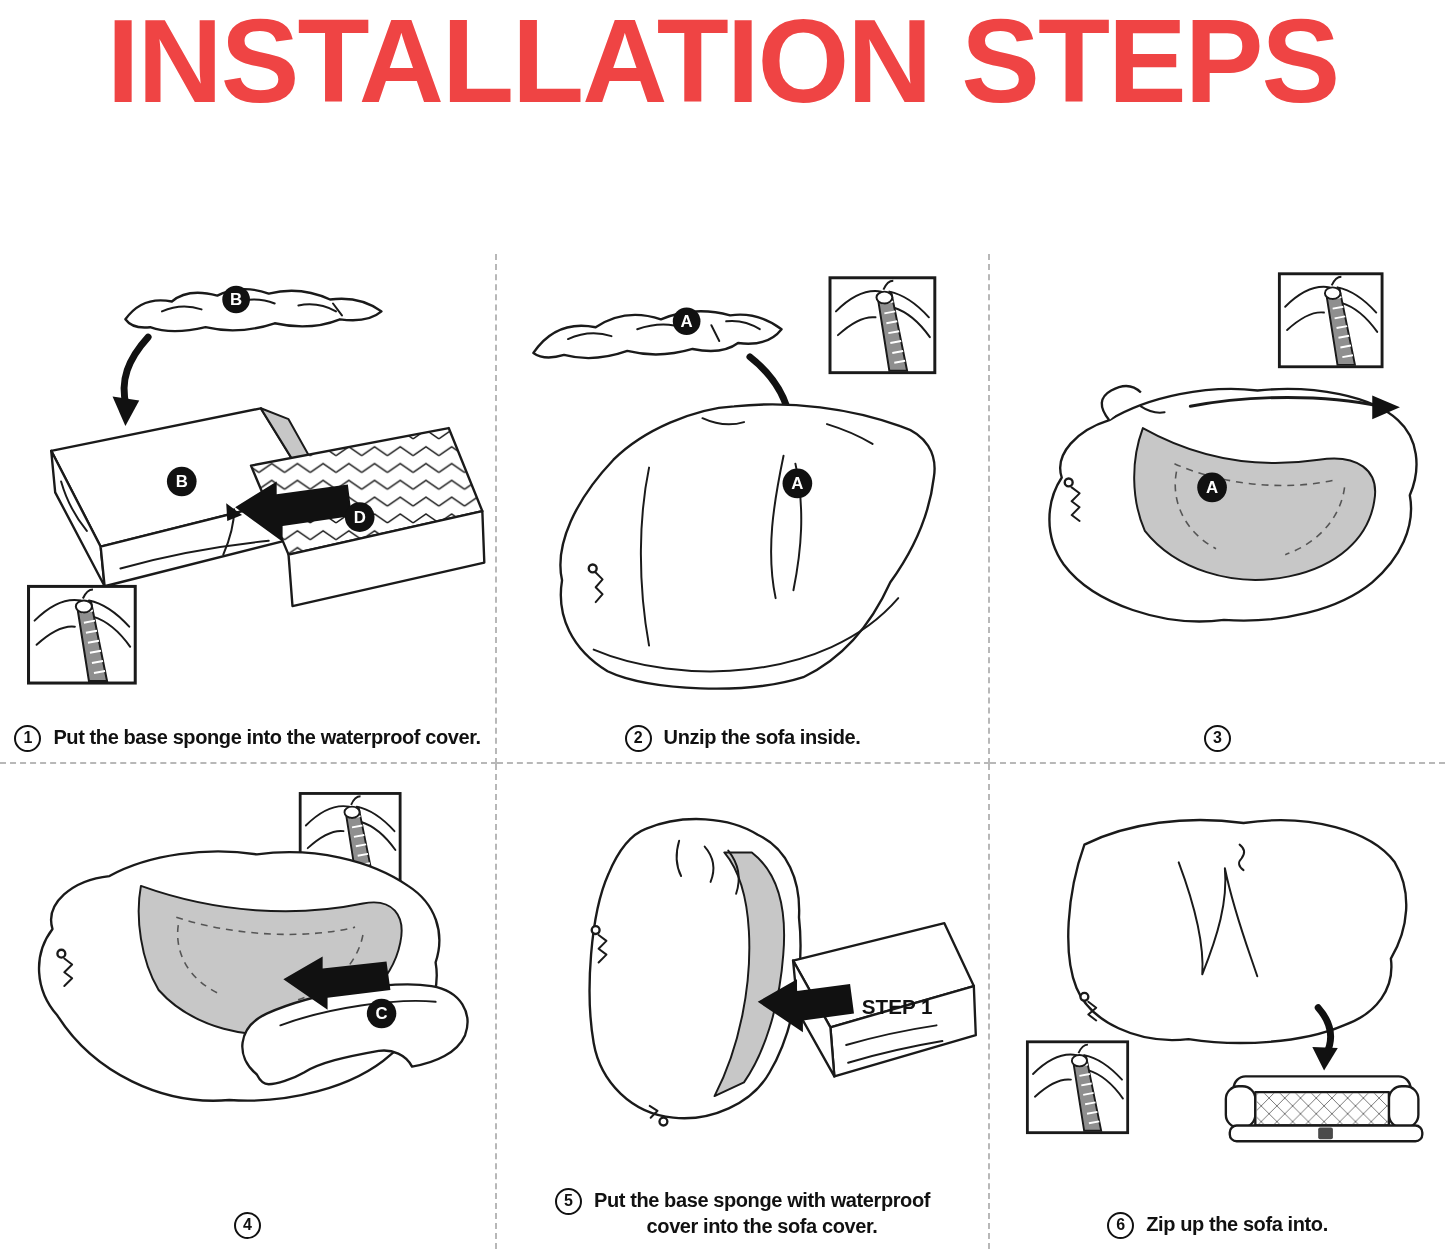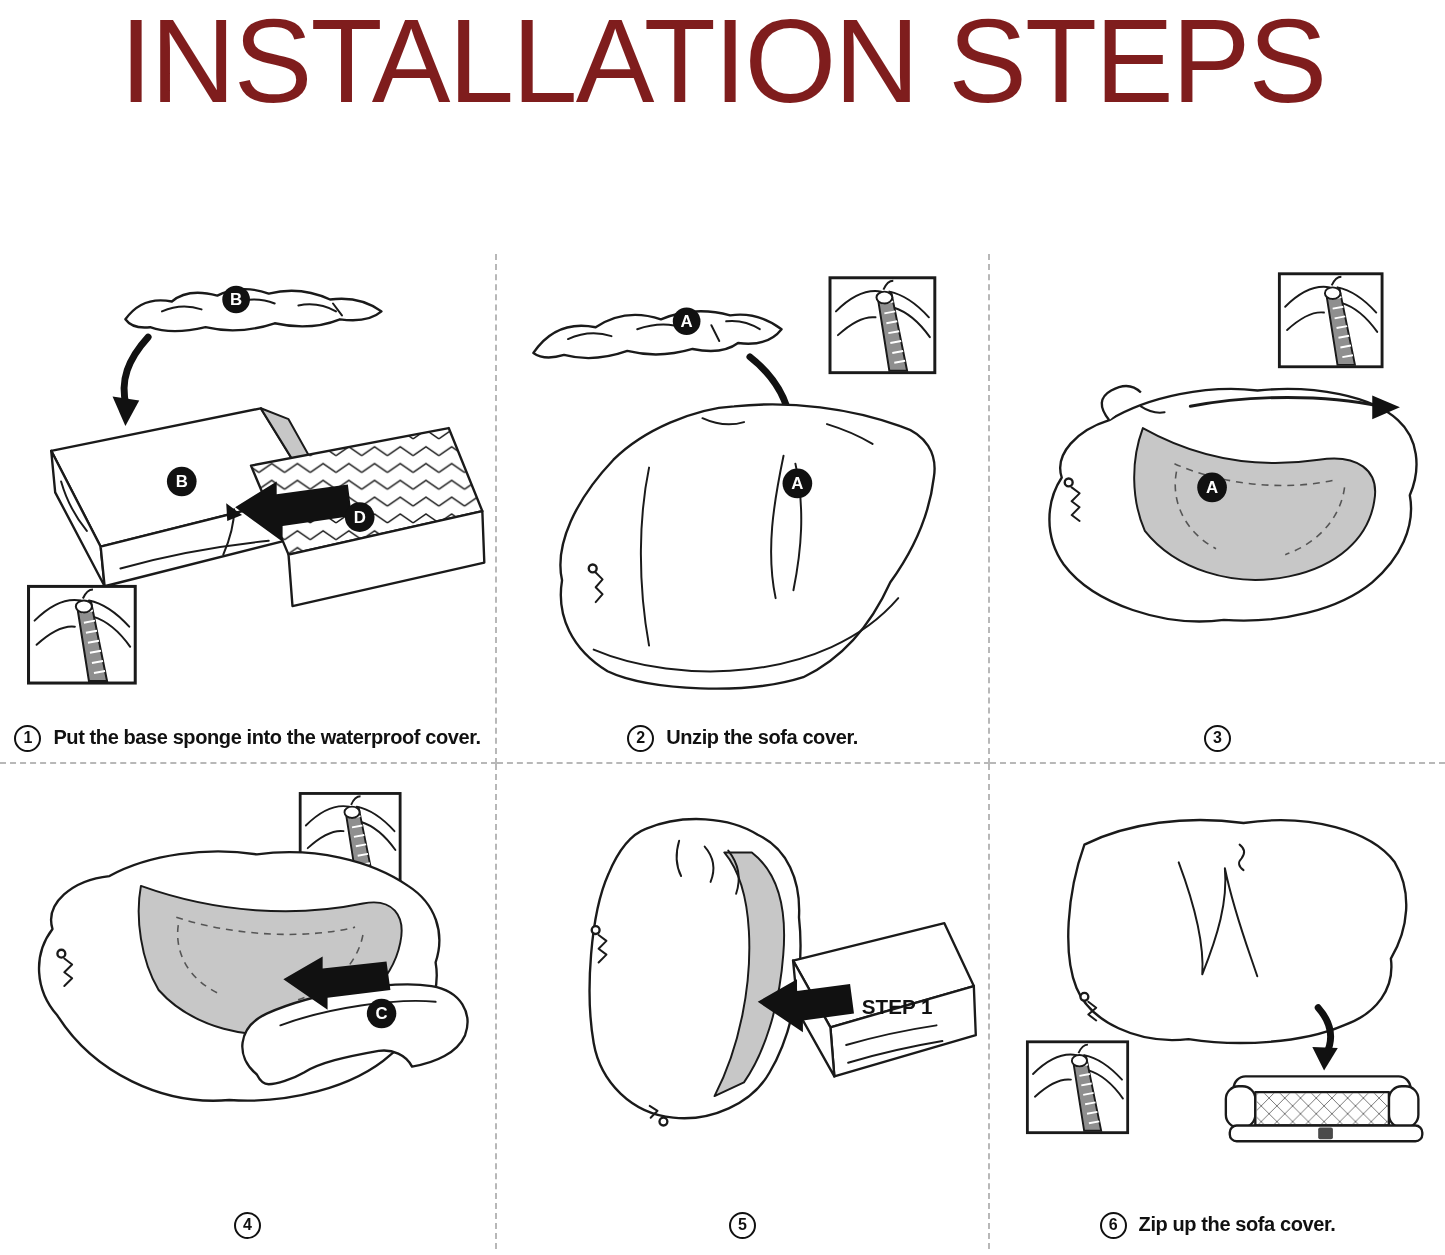--- a/index.html
+++ b/index.html
@@ -1,19 +1,19 @@
 <!DOCTYPE html>
 <html><head>
 <meta charset="utf-8">
 <style>
   *{margin:0;padding:0;box-sizing:border-box}
   html,body{width:1445px;height:1255px;background:#ffffff;overflow:hidden;
     font-family:"Liberation Sans",sans-serif;color:#111}
-  .title{margin-top:2px;text-align:center;font-size:118px;font-weight:normal;
-    letter-spacing:-2px;line-height:1;color:#7f1d1d;white-space:nowrap}
+  .title{margin-top:2px;text-align:center;font-size:118px;font-weight:bold;
+    letter-spacing:-2px;line-height:1;color:#ef4444;white-space:nowrap}
   .grid{margin-top:134px;display:grid;grid-template-columns:497px 493px 455px;
     grid-template-rows:510px 485px;width:1445px}
   .cell{display:flex;flex-direction:column;padding:4px 0 10px}
   .cb{border-bottom:2px dashed #b8b8b8}
   .cr{border-right:2px dashed #b8b8b8}
   .art{display:block;width:100%;flex:0 0 auto}
   .h1{height:440px}
   .h2{height:388px}
   .caption{margin-top:auto;display:flex;gap:12px;justify-content:center;
     align-items:flex-start;font-size:20px;font-weight:bold;line-height:1.3;
@@ -126,21 +126,21 @@
       </g>
       <g>
         <circle class="blk" cx="302" cy="228" r="15"></circle>
         <text class="badge-t" x="302" y="234">A</text>
       </g>
       <use href="#zipper-closeup" x="332" y="18" width="112" height="100"></use>
     </svg>
     <div class="caption">
       <span class="num">2</span>
       <span class="cap-lines">
-        <span>Unzip the sofa cover.</span>
+        <span>Unzip the sofa inside.</span>
       </span>
     </div>
   </section>
 
   <section class="cell cb">
     <svg class="art h1" viewBox="0 0 455 445">
       <g>
         <path class="fw" d="M72,310 C52,282 54,246 70,222 C62,198 86,174 118,164 C158,140 218,128 268,134 C326,128 384,140 410,164 C430,182 434,212 422,240 C428,272 412,304 384,328 C350,356 292,370 234,366 C174,374 102,350 72,310 Z"></path>
         <path class="fw" d="M118,164 q-16,-20 2,-30 q18,-10 30,2"></path>
         <path class="fg" d="M152,172 C202,200 262,214 330,204 C368,198 392,214 386,246 C380,284 348,312 300,322 C242,334 184,314 154,276 C140,244 140,204 152,172 Z"></path>
@@ -202,20 +202,24 @@
         <path class="fw" d="M298,196 L452,158 L482,222 L336,264 Z"></path>
         <path class="fw" d="M336,264 L482,222 L484,272 L340,314 Z"></path>
         <path class="fw" d="M298,196 L336,264 L340,314 L303,248 Z"></path>
         <path class="ln" d="M352,282 q45,-13 92,-20 M354,300 q48,-14 96,-22"></path>
       </g>
       <polygon class="blk" points="262,238 302,215 302,227 356,220 360,250 308,257 308,269"></polygon>
       <text class="steplab" x="368" y="250">STEP 1</text>
     </svg>
     <div class="caption">
       <span class="num">5</span>
+      <span class="cap-lines">
+        <span>Put the base sponge with waterproof</span>
+        <span>cover into the sofa cover.</span>
+      </span>
     </div>
   </section>
 
   <section class="cell">
     <svg class="art h2" viewBox="0 0 455 395">
       <g>
         <path class="fw" d="M92,78 C136,56 196,48 254,56 C322,46 384,64 408,96 C426,126 422,164 404,194 C408,224 390,250 356,262 C314,280 250,284 198,276 C146,282 98,258 84,224 C70,190 74,128 92,78 Z"></path>
         <path class="ln" d="M188,96 C206,144 214,180 212,210 M212,210 C228,170 238,136 235,102 M235,102 C244,146 258,182 268,212 M250,78 q8,6 2,14 q-6,6 2,12"></path>
         <path class="ln" d="M96,238 l8,6 -8,7 8,6"></path>
         <circle class="fw" cx="92" cy="233" r="4"></circle>
@@ -229,18 +233,18 @@
         <rect class="fw" x="266" y="330" width="136" height="34"></rect>
         <rect fill="url(#diamond-pattern)" stroke="none" x="267" y="331" width="134" height="32"></rect>
         <rect class="fw" x="240" y="364" width="196" height="16" rx="7"></rect>
         <rect x="330" y="366" width="15" height="12" rx="2" fill="#4a4a4a"></rect>
       </g>
       <use href="#zipper-closeup" x="32" y="276" width="106" height="98"></use>
     </svg>
     <div class="caption">
       <span class="num">6</span>
       <span class="cap-lines">
-        <span>Zip up the sofa cover.</span>
+        <span>Zip up the sofa into.</span>
       </span>
     </div>
   </section>
 
 </div>
 
 </body></html>

